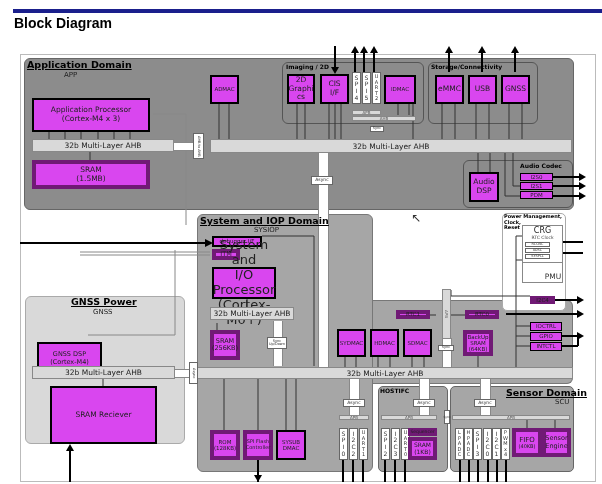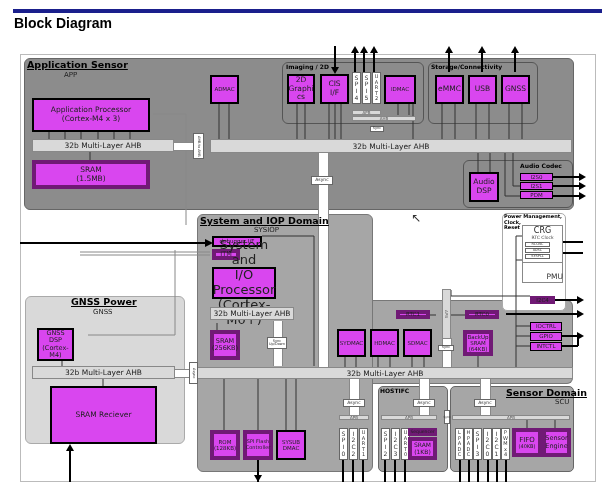--- a/index.html
+++ b/index.html
@@ -190,21 +190,21 @@
     <polygon points="586,177 579,173 579,181"></polygon>
       <polygon points="586,186 579,182 579,190"></polygon>
       <polygon points="586,196 579,192 579,200"></polygon>
     <polygon points="584,300 577,296 577,304"></polygon>
       <polygon points="584,314 577,310 577,318"></polygon>
     <polygon points="584,336 577,332 577,340"></polygon>
   </g>
 </svg>
 
 <div class="abs" style="left:27px;top:59px;">
-  <div class="dom-title">Application Sensor</div>
+  <div class="dom-title">Application Domain</div>
 </div>
 <div class="abs dom-sub" style="left:64px;top:71px;">APP</div>
 <div class="abs box" style="left:210px;top:75px;width:29px;height:29px;font-size:5.5px;">ADMAC</div>
 <div class="abs box" style="left:32px;top:98px;width:118px;height:34px;">Application Processor
 (Cortex-M4 x 3)</div>
 <div class="abs bus" style="left:32px;top:139px;width:142px;height:13px;">32b Multi-Layer AHB</div>
 <div class="abs box thin" style="left:32px;top:160px;width:118px;height:29px;">SRAM
 (1.5MB)</div>
 <div class="fat" style="left:174px;top:142px;width:20px;height:7px;border:1px solid #888;border-left:none;border-right:none;"></div>
 <div class="abs tag" style="left:193px;top:133px;width:11px;height:26px;font-size:3.5px;writing-mode:vertical-rl;">AHB to AHB</div>
@@ -314,21 +314,21 @@
 <div class="abs sub-title" style="left:504px;top:214px;font-size:5px;white-space:pre-line;line-height:1.1;">Power Management,
 Clock,
 Reset</div>
 <div class="abs" style="left:522px;top:225px;width:41px;height:58px;border:1px solid #888;background:#fff;"></div>
 <div class="abs" style="left:522px;top:226px;width:41px;text-align:center;font-size:8px;color:#222;">CRG</div>
 <div class="abs" style="left:522px;top:235px;width:41px;text-align:center;font-size:4.5px;color:#444;">RTC Clock</div>
 <div class="abs tag" style="left:525px;top:242px;width:25px;height:5px;font-size:3.5px;">RCOSC</div>
 <div class="abs tag" style="left:525px;top:248px;width:25px;height:5px;font-size:3.5px;">XOSC</div>
 <div class="abs tag" style="left:525px;top:254px;width:25px;height:5px;font-size:3.5px;">SYSPLL</div>
 <div class="abs" style="left:522px;top:262px;width:41px;height:1px;background:#888;"></div>
-<div class="abs" style="left:522px;top:272px;width:41px;text-align:right;font-size:7.5px;color:#333;">PMU</div>
+<div class="abs" style="left:522px;top:272px;width:62px;text-align:center;font-size:7.5px;color:#333;">PMU</div>
 <div class="abs box thin" style="left:530px;top:296px;width:25px;height:8px;font-size:5.5px;">I2C4</div>
 
 <div class="abs sub-title" style="left:380px;top:387px;">HOSTIFC</div>
 <div class="fat" style="left:419px;top:379px;width:9px;height:36px;"></div>
 <div class="abs tag" style="left:413px;top:399px;width:22px;height:8px;">Async</div>
 <div class="abs apb" style="left:381px;top:415px;width:56px;height:5px;">APB</div>
 <div class="abs tag" style="left:444px;top:410px;width:6px;height:14px;font-size:3px;">Sync</div>
 <div class="abs vert" style="left:381px;top:428px;width:9px;height:32px;" id="v-spi2">
     <span>S</span>
     <span>P</span>
@@ -398,20 +398,20 @@
   </div>
 <div class="abs box thin" style="left:512px;top:428px;width:30px;height:29px;flex-direction:column;">
   <span style="font-size:7px;">FIFO</span>
   <span style="font-size:5px;">(40KB)</span>
 </div>
 <div class="abs box thin" style="left:542px;top:428px;width:29px;height:29px;font-size:6.5px;">Sensor
 Engine</div>
 
 <div class="abs dom-title" style="left:71px;top:296px;">GNSS Power</div>
 <div class="abs dom-sub" style="left:93px;top:308px;">GNSS</div>
-<div class="abs box" style="left:37px;top:328px;width:37px;height:33px;font-size:6.5px;">GNSS DSP
+<div class="abs box" style="left:37px;top:342px;width:65px;height:33px;font-size:6.5px;">GNSS DSP
 (Cortex-M4)</div>
 <div class="abs bus" style="left:32px;top:366px;width:143px;height:13px;">32b Multi-Layer AHB</div>
 <div class="fat" style="left:175px;top:369px;width:22px;height:7px;border:1px solid #888;border-left:none;border-right:none;"></div>
 <div class="abs tag" style="left:189px;top:362px;width:9px;height:22px;font-size:3.5px;writing-mode:vertical-rl;">Async</div>
 <div class="abs box" style="left:50px;top:386px;width:107px;height:58px;font-size:7.5px;">SRAM Reciever</div>
 
 <div class="cursor">↖</div>
 
 </body></html>

